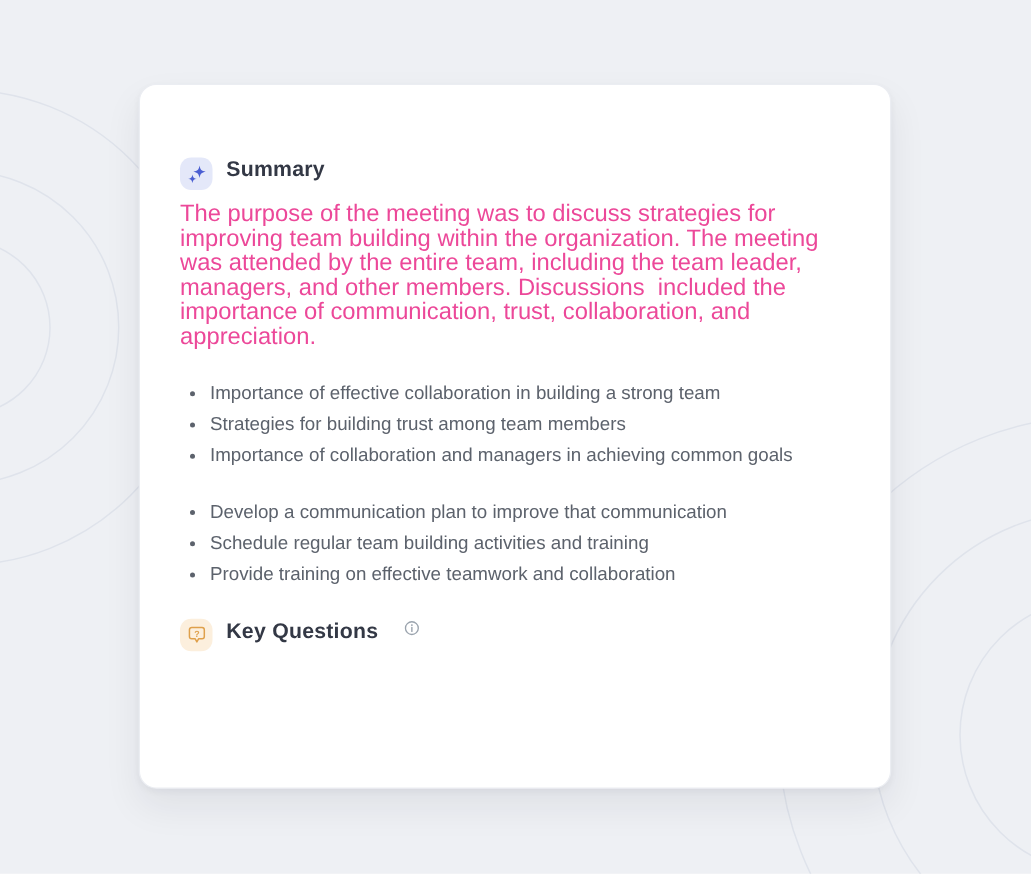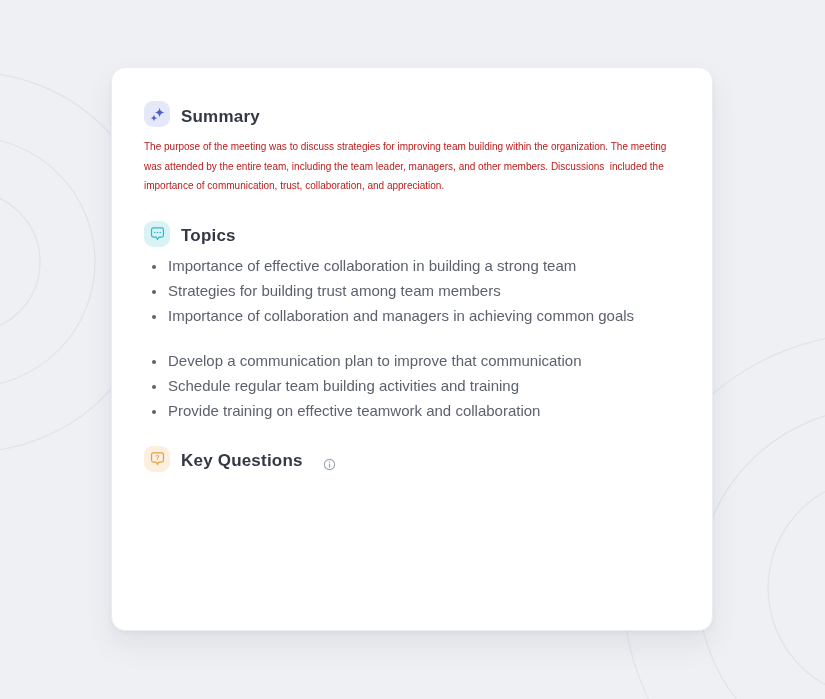--- a/index.html
+++ b/index.html
@@ -16,36 +16,36 @@
     width:602px;height:564px;
     box-sizing:border-box;
     background:#ffffff;
     border:1px solid #ebedf2;
     border-radius:14px;
     box-shadow:0 2px 5px rgba(22,28,45,.04),0 14px 30px rgba(22,28,45,.07);
     padding:33px 32px 28px 32px;
   }
   .section{margin-top:25px;}
   .section:first-child{margin-top:0;}
-  .section-header{display:flex;align-items:flex-end;gap:11px;}
+  .section-header{display:flex;align-items:flex-start;gap:11px;margin-top:25px;}
   .icon-badge{
     width:26px;height:26px;border-radius:9px;
     display:flex;align-items:center;justify-content:center;
     flex:0 0 auto;
   }
   .icon-badge svg{width:17px;height:17px;display:block;}
   .section-title{
     margin:0;font-size:17px;font-weight:700;color:#333845;
     letter-spacing:.2px;line-height:1.2;
   }
   .info-icon{margin-left:8px;color:#9aa3ad;display:flex;align-items:center;cursor:pointer;}
   .info-icon svg{width:15px;height:15px;display:block;}
   .summary-text{
     margin:10px 0 0 0;
-    font-size:10px;line-height:19.6px;color:#b91c1c;
+    font-size:19px;line-height:19.6px;color:#ec4899;
     white-space:pre-wrap;
   }
   .bullet-list{
     margin:9px 0 0 0;
     padding:0 0 0 23px;
     font-size:15px;line-height:20px;color:#5c626c;
   }
   .bullet-list li{margin:0 0 5px 0;padding-left:1px;}
   .bullet-list li::marker{color:#5c626c;font-size:13px;}
   svg text{font-family:"Liberation Sans","DejaVu Sans",sans-serif;}
@@ -75,31 +75,20 @@
             <path fill="currentColor" d="M15 2 C16 6.9 17.1 8 22 9 C17.1 10 16 11.1 15 16 C14 11.1 12.9 10 8 9 C12.9 8 14 6.9 15 2 Z"></path>
             <path fill="currentColor" d="M7 12 C7.7 15.5 8.5 16.3 12 17 C8.5 17.7 7.7 18.5 7 22 C6.3 18.5 5.5 17.7 2 17 C5.5 16.3 6.3 15.5 7 12 Z"></path>
           </svg>
         </span>
         <h2 class="section-title">Summary</h2>
       </div>
       <p class="summary-text">The purpose of the meeting was to discuss strategies for improving team building within the organization. The meeting was attended by the entire team, including the team leader, managers, and other members. Discussions  included the importance of communication, trust, collaboration, and appreciation.</p>
     </div>
 
     <div class="section">
-      <div class="section-header">
-        <span class="icon-badge" style="color: rgb(46, 185, 201); background-color: rgb(217, 242, 245);">
-          <svg viewBox="0 0 24 24">
-            <path d="M6.2 4.2 h11.6 a2.6 2.6 0 0 1 2.6 2.6 v7.6 a2.6 2.6 0 0 1 -2.6 2.6 h-3.9 L12 20.5 l-1.9 -3.5 H6.2 a2.6 2.6 0 0 1 -2.6 -2.6 V6.8 a2.6 2.6 0 0 1 2.6 -2.6 Z" fill="none" stroke="currentColor" stroke-width="1.7" stroke-linejoin="round"></path>
-            <circle cx="8.2" cy="10.6" r="1.15" fill="currentColor"></circle>
-            <circle cx="12" cy="10.6" r="1.15" fill="currentColor"></circle>
-            <circle cx="15.8" cy="10.6" r="1.15" fill="currentColor"></circle>
-          </svg>
-        </span>
-        <h2 class="section-title">Topics</h2>
-      </div>
       <ul class="bullet-list">
         <li>Importance of effective collaboration in building a strong team</li>
         <li>Strategies for building trust among team members</li>
         <li>Importance of collaboration and managers in achieving common goals</li>
       </ul>
     </div>
 
     <div class="section">
       <ul class="bullet-list">
         <li>Develop a communication plan to improve that communication</li>

